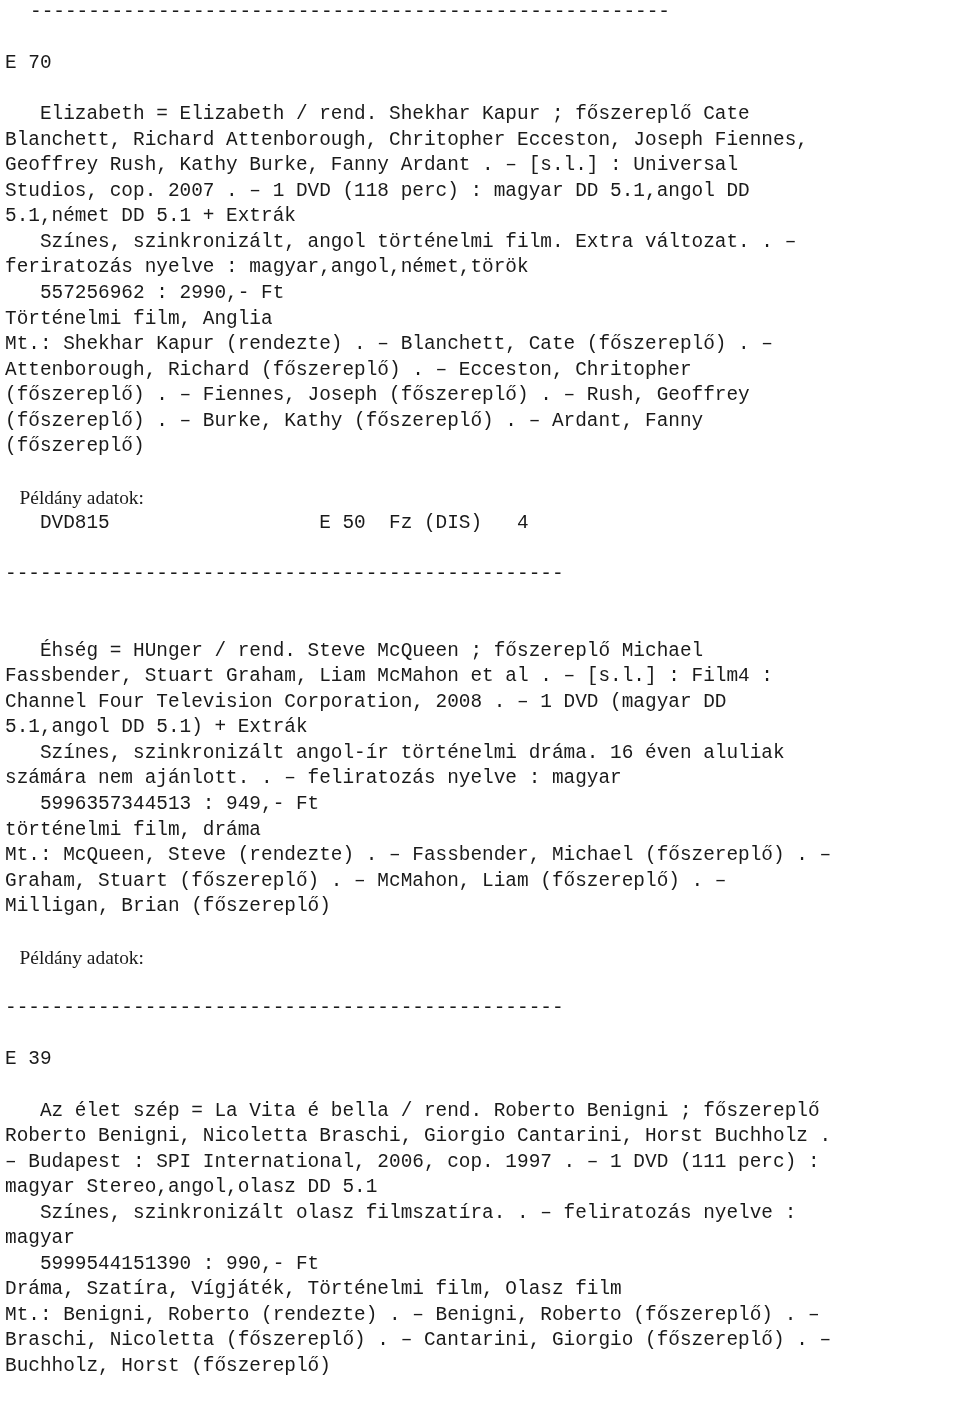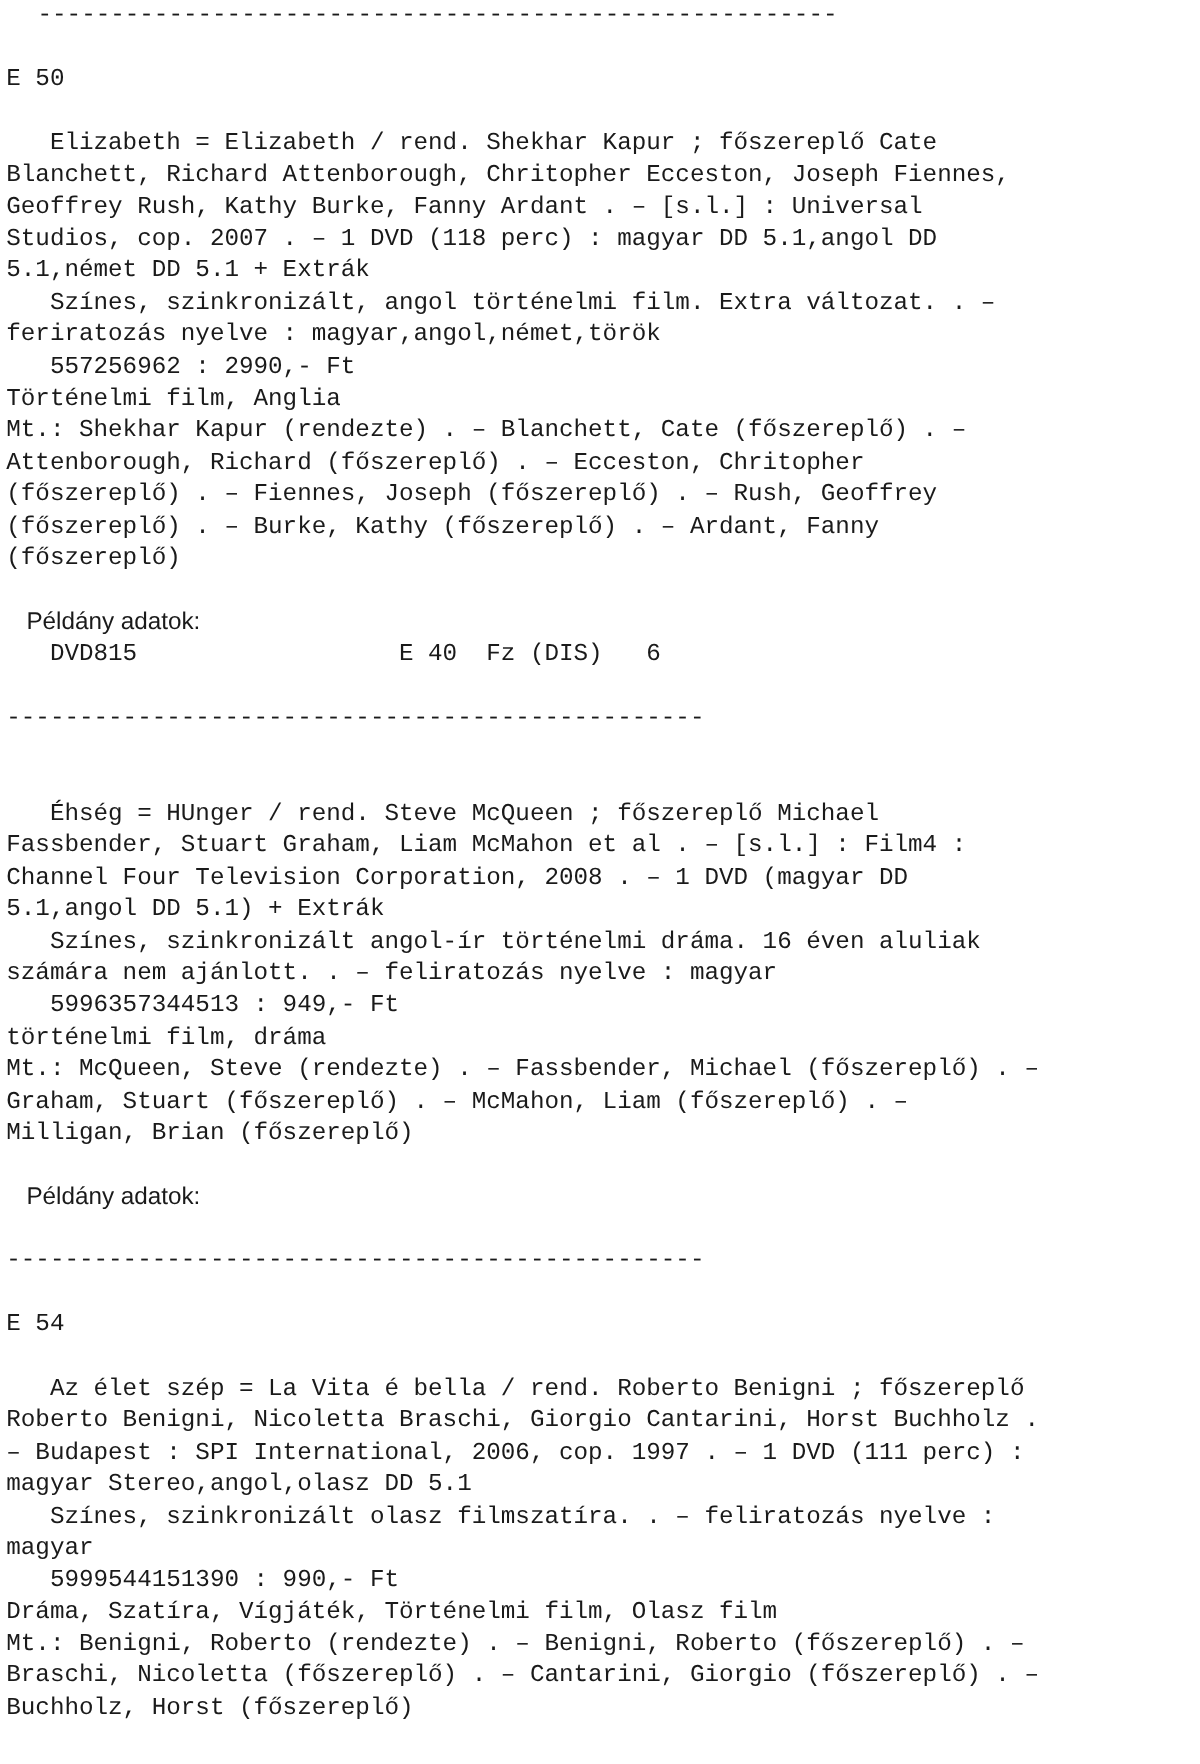--- a/index.html
+++ b/index.html
@@ -68,34 +68,34 @@
     padding-left: 5px;
     font-family: "Liberation Mono", "DejaVu Sans Mono", monospace;
   }
 
   .copies-header {
     font-size: 19.4px;
     line-height: 25.55px;
     white-space: pre;
     margin: 0;
     padding-left: 5px;
-    font-family: Liberation Sans, sans-serif;
+    font-family: Liberation Serif, serif;
   }
 </style>
 </head>
 <body>
 
 <div class="page">
   <div class="doc">
 
     <div class="rule rule-top">-------------------------------------------------------</div>
 
     <div class="spacer-1"></div>
 
-    <div class="record-id">E 50</div>
+    <div class="record-id">E 70</div>
 
     <div class="spacer-1"></div>
 
     <div class="block">   Elizabeth = Elizabeth / rend. Shekhar Kapur ; főszereplő Cate
 Blanchett, Richard Attenborough, Chritopher Ecceston, Joseph Fiennes,
 Geoffrey Rush, Kathy Burke, Fanny Ardant . – [s.l.] : Universal
 Studios, cop. 2007 . – 1 DVD (118 perc) : magyar DD 5.1,angol DD
 5.1,német DD 5.1 + Extrák
    Színes, szinkronizált, angol történelmi film. Extra változat. . –
 feriratozás nyelve : magyar,angol,német,török
@@ -104,21 +104,21 @@
 Mt.: Shekhar Kapur (rendezte) . – Blanchett, Cate (főszereplő) . –
 Attenborough, Richard (főszereplő) . – Ecceston, Chritopher
 (főszereplő) . – Fiennes, Joseph (főszereplő) . – Rush, Geoffrey
 (főszereplő) . – Burke, Kathy (főszereplő) . – Ardant, Fanny
 (főszereplő)</div>
 
     <div class="spacer-1"></div>
 
     <div class="copies-header">   Példány adatok:</div>
 
-    <div class="block">   DVD815                  E 40  Fz (DIS)   6</div>
+    <div class="block">   DVD815                  E 50  Fz (DIS)   4</div>
 
     <div class="spacer-1"></div>
 
     <div class="rule rule-inner">------------------------------------------------</div>
 
     <div class="spacer-1"></div>
 
 
     <div class="spacer-1"></div>
 
@@ -138,21 +138,21 @@
 
     <div class="copies-header">   Példány adatok:</div>
 
 
     <div class="spacer-1"></div>
 
     <div class="rule rule-inner">------------------------------------------------</div>
 
     <div class="spacer-1"></div>
 
-    <div class="record-id">E 54</div>
+    <div class="record-id">E 39</div>
 
     <div class="spacer-1"></div>
 
     <div class="block">   Az élet szép = La Vita é bella / rend. Roberto Benigni ; főszereplő
 Roberto Benigni, Nicoletta Braschi, Giorgio Cantarini, Horst Buchholz .
 – Budapest : SPI International, 2006, cop. 1997 . – 1 DVD (111 perc) :
 magyar Stereo,angol,olasz DD 5.1
    Színes, szinkronizált olasz filmszatíra. . – feliratozás nyelve :
 magyar
    5999544151390 : 990,- Ft

